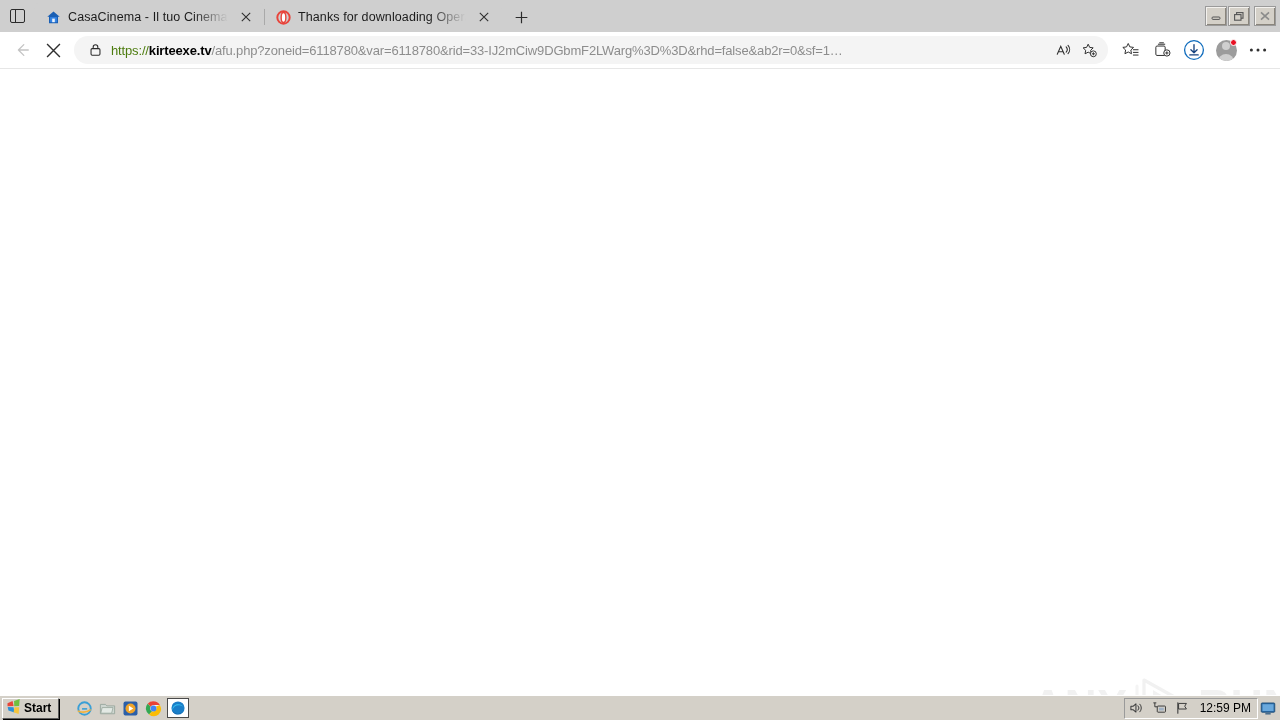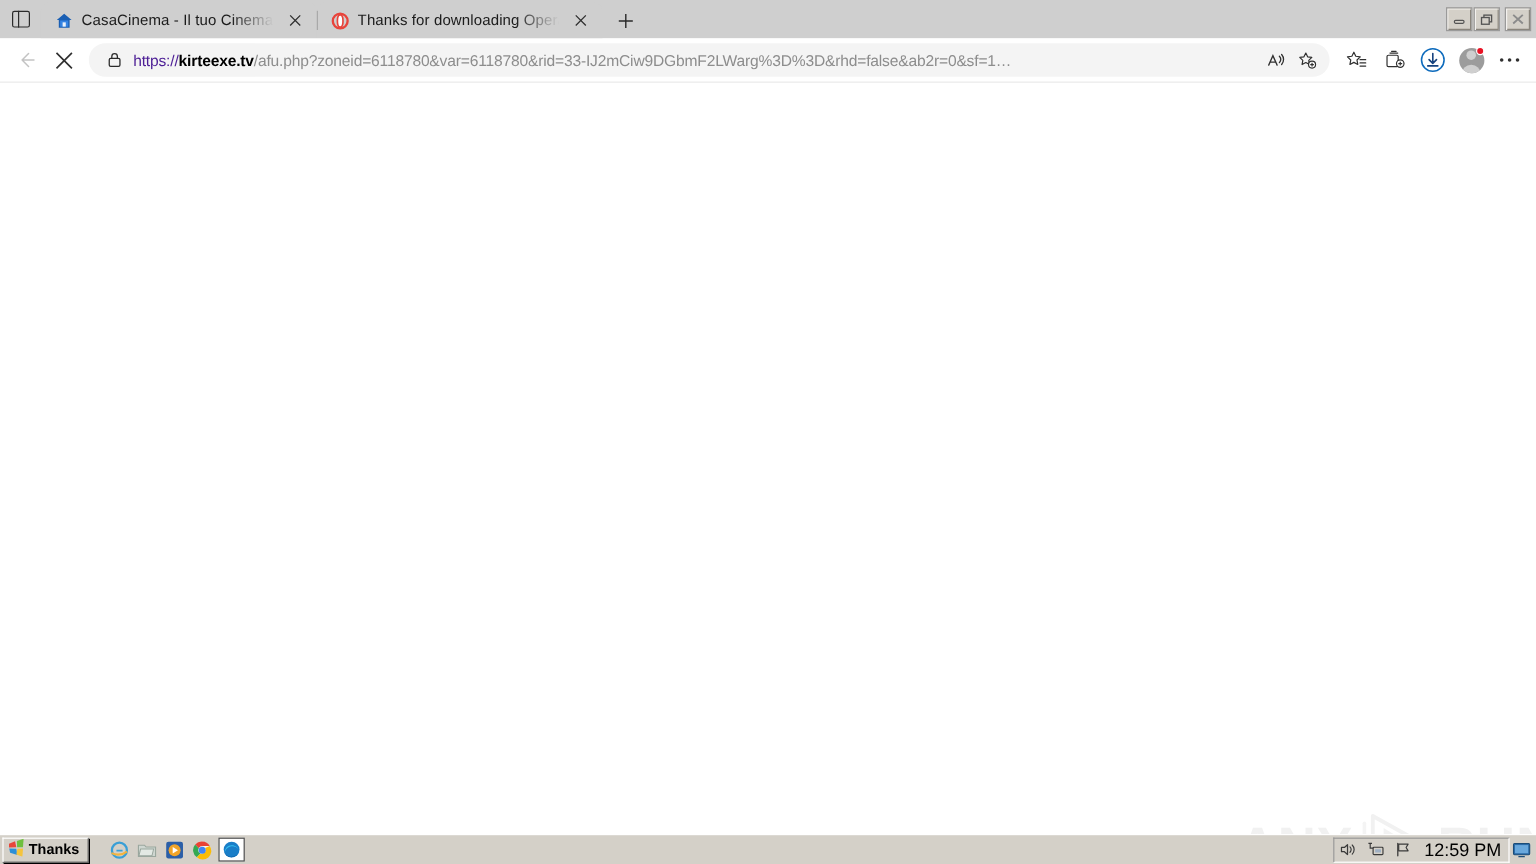--- a/index.html
+++ b/index.html
@@ -86,21 +86,21 @@
     border-radius:14px; display:flex; align-items:center; padding:0 6px 0 12px;
     min-width:0; overflow:hidden;
   }
   .lock { width:18px; height:18px; flex:0 0 auto; display:flex; align-items:center; justify-content:center; }
   .url {
     flex:1 1 auto; min-width:0; font-size:13px; color:#8d8d8d;
     white-space:nowrap; overflow:hidden; letter-spacing:-0.15px;
     margin-left:7px; font-family:"Liberation Sans", sans-serif;
   }
   .url b { color:#000000; font-weight:700; }
-  .url .scheme { color:#4c1d95; font-weight:400; }
+  .url .scheme { color:#4d7c0f; font-weight:400; }
   .omni-btn {
     width:26px; height:26px; border-radius:13px; flex:0 0 auto;
     display:flex; align-items:center; justify-content:center; color:#303030;
   }
   .avatar-btn { width:32px; height:32px; position:relative; display:flex; align-items:center; justify-content:center; flex:0 0 auto; }
   .avatar {
     width:21px; height:21px; border-radius:50%; background:#9c9c9c; position:relative; overflow:hidden;
   }
   .avatar .head { position:absolute; left:50%; top:2.5px; transform:translateX(-50%); width:8px; height:8px; border-radius:50%; background:#cfcfcf; }
   .avatar .body { position:absolute; left:50%; bottom:-4px; transform:translateX(-50%); width:16px; height:11px; border-radius:8px 8px 0 0; background:#cfcfcf; }
@@ -139,21 +139,21 @@
   }
   .quick-launch { display:flex; align-items:center; gap:5px; margin-left:16px; flex:0 0 auto; }
   .ql-icon { width:18px; height:18px; display:flex; align-items:center; justify-content:center; }
   .ql-icon.active { border:1px solid #4a4a4a; background:#ffffff; width:22px; height:20px; }
   .tray-spacer { flex:1 1 auto; }
   .tray {
     display:flex; align-items:center; gap:7px; height:21px; padding:0 4px; margin-right:2px;
     border:1px solid #9a9a9a; border-right-color:#ffffff; border-bottom-color:#ffffff;
     flex:0 0 auto;
   }
-  .tray-clock { font-size:15px; color:#000; margin:0 2px; }
+  .tray-clock { font-size:12px; color:#000; margin:0 2px; }
   .tray-icon { width:16px; height:16px; display:flex; align-items:center; justify-content:center; }
 </style>
 </head>
 <body>
 
 <div id="app">
 
   <div class="tabstrip">
 
     <div class="tab-actions">
@@ -321,21 +321,21 @@
 
     <div class="start-btn">
       <span>
         <svg width="15" height="15" viewBox="0 0 16 16">
           <path d="M1.6 4.4 7 2.2l1.1 5.2-6.5.3z" fill="#e8463a"></path>
           <path d="M8.6 2 14.6 0l-.6 7.4-5.2.2z" fill="#6fbf3f"></path>
           <path d="M1.8 8.6l6.3.3.9 5.4-6.4-2z" fill="#2c8fd8"></path>
           <path d="M9.1 8.9l5-.2-.6 7.2-5.4-1.9z" fill="#f5c43d"></path>
         </svg>
       </span>
-      <span>Thanks</span>
+      <span>Start</span>
     </div>
 
     <div class="quick-launch">
       <span class="ql-icon">
         <svg width="17" height="17" viewBox="0 0 18 18">
           <circle cx="9" cy="9" r="6.6" fill="none" stroke="#3a9fd6" stroke-width="2"></circle>
           <path d="M2 11.6c4.4 1.9 9.6 1.6 13.6-1.4" fill="none" stroke="#f2b33d" stroke-width="1.8"></path>
           <path d="M6.4 9.4h5.4" stroke="#3a9fd6" stroke-width="1.7"></path>
         </svg>
       </span>

